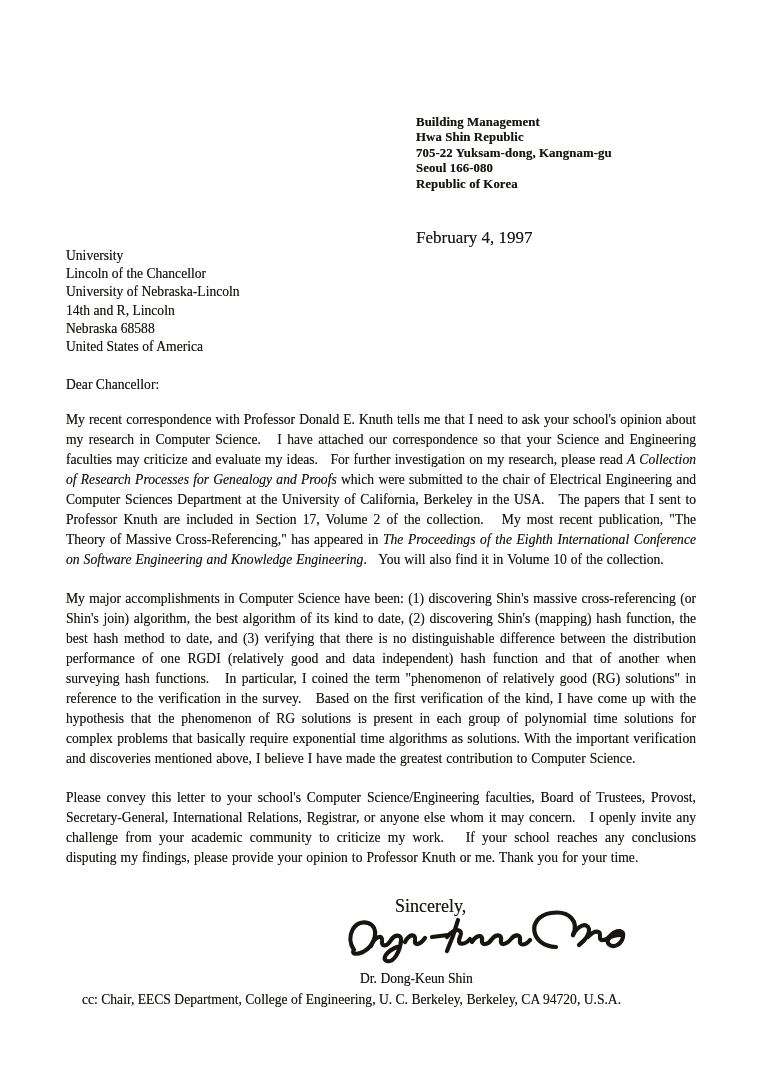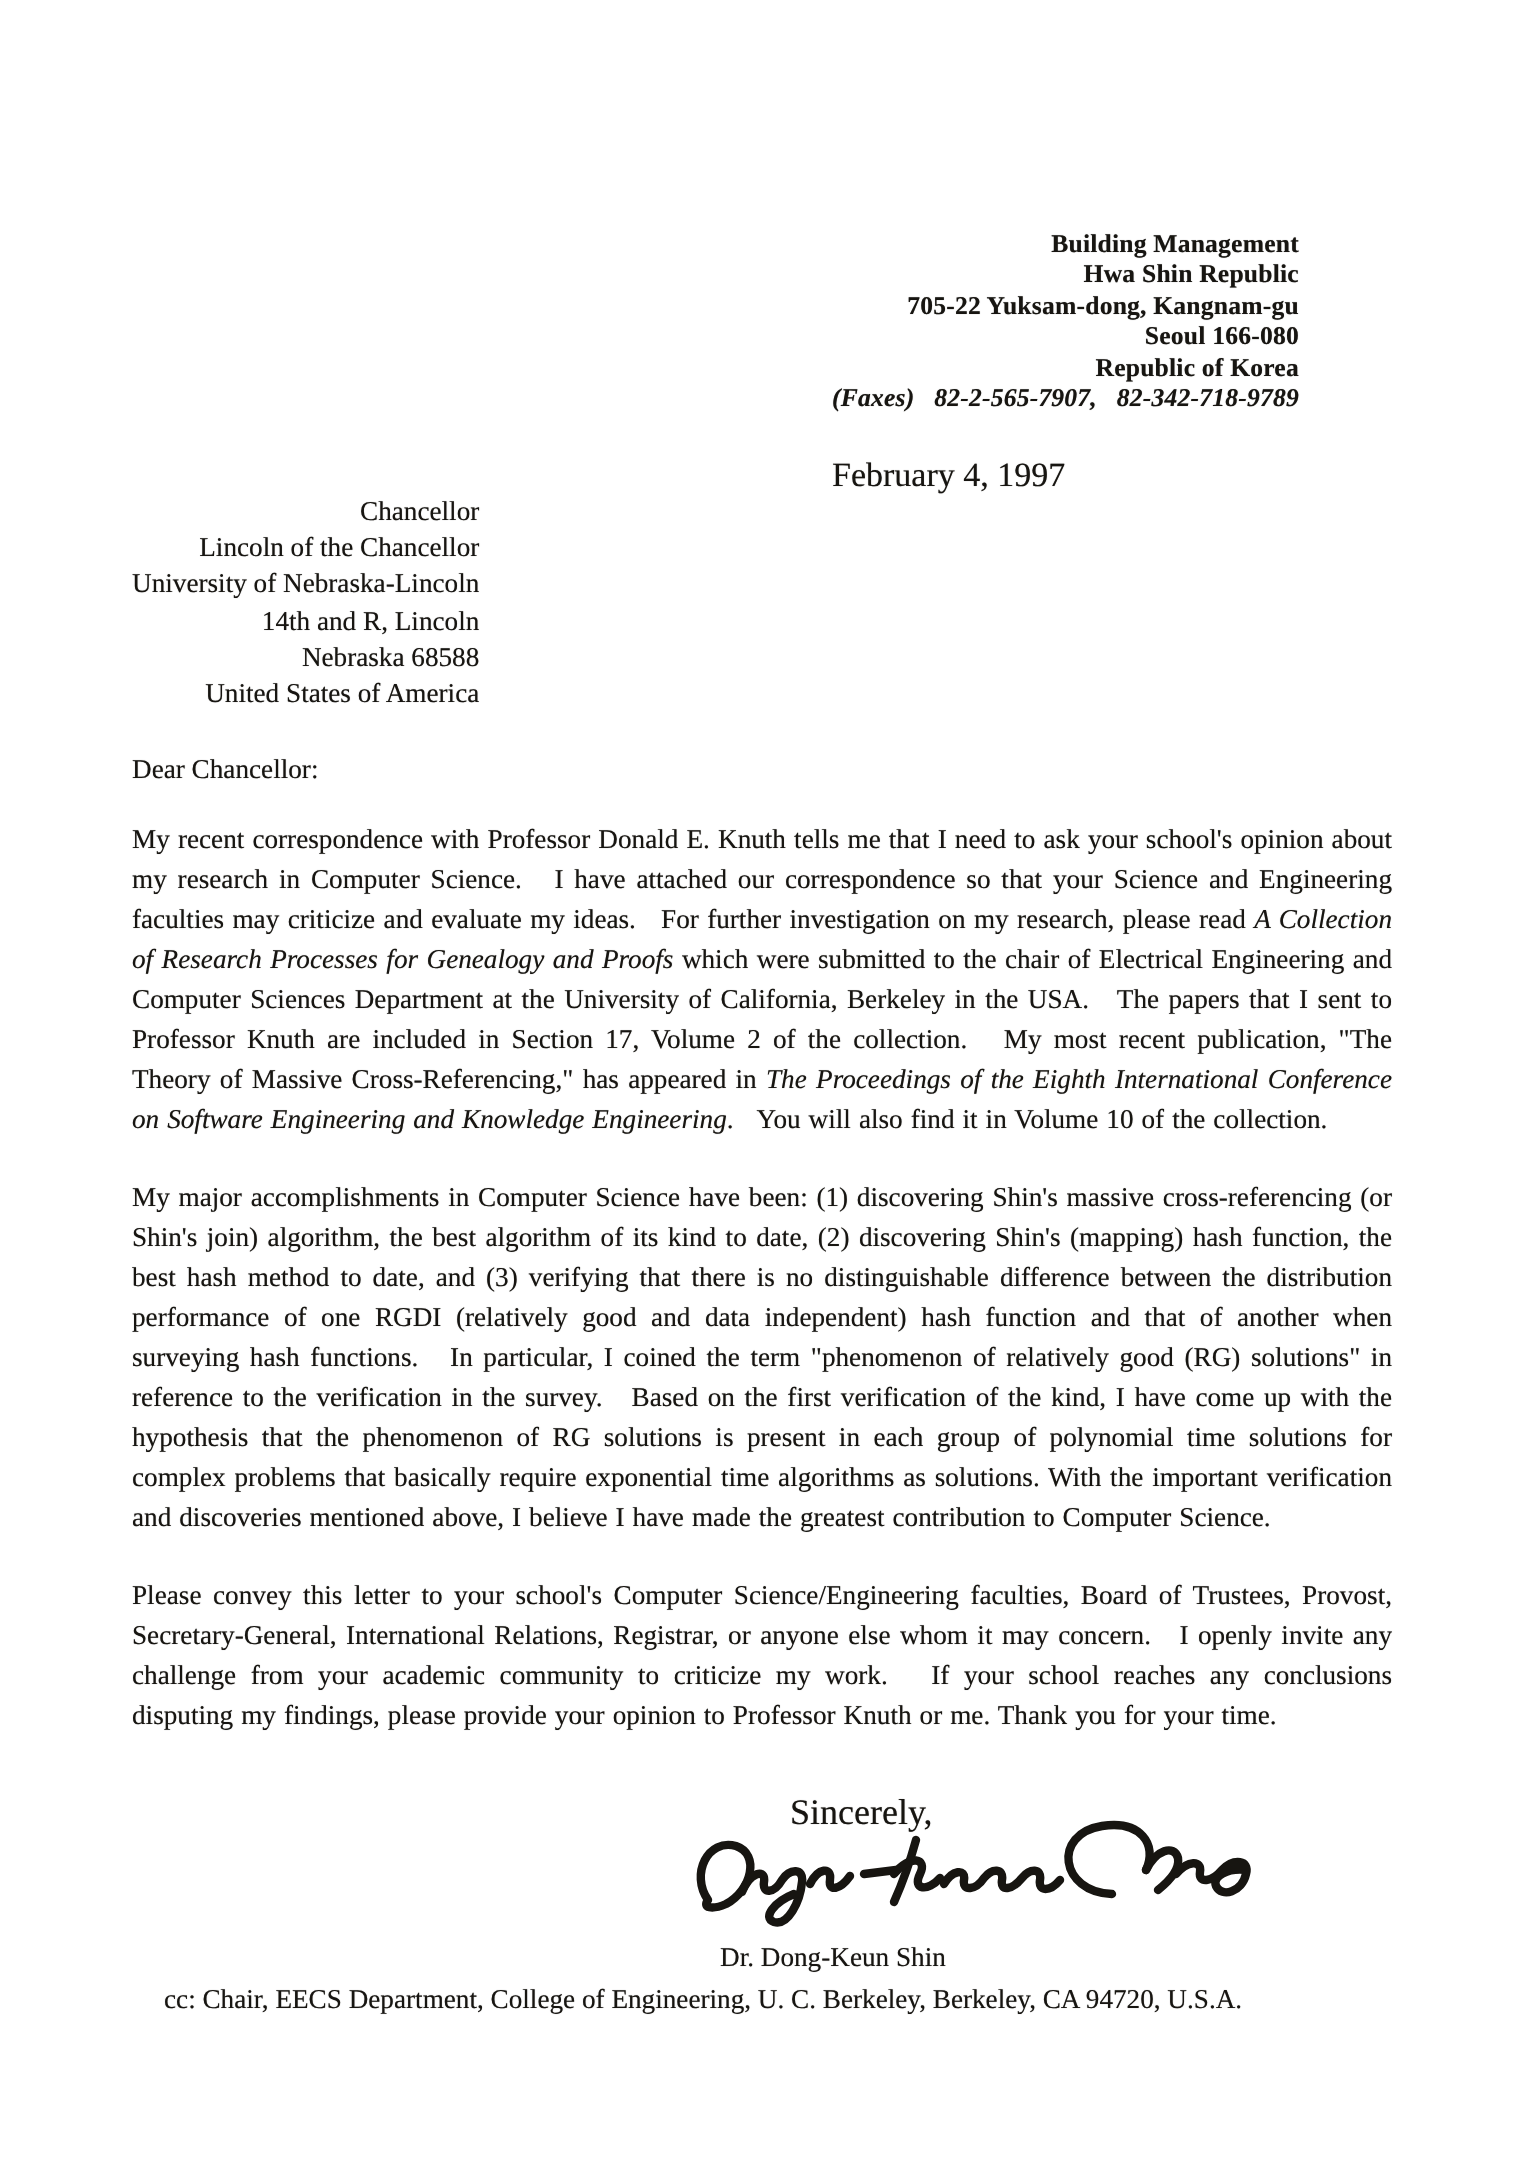--- a/index.html
+++ b/index.html
@@ -6,21 +6,21 @@
   .page{
     position:relative;
     width:760px;height:1089px;
     background:#ffffff;
     margin:0 auto;
     font-family:"Liberation Serif","DejaVu Serif",serif;
     color:#171511;
     overflow:hidden;
     text-shadow:0 0 0.4px rgba(20,18,14,0.55);
   }
-  .abs{position:absolute;text-align:right;}
+  .abs{position:absolute;}
   
   .sender{left:416px;top:115px;font-size:12.8px;line-height:15.4px;font-weight:bold;letter-spacing:0.1px;}
   .sender .fax{font-style:italic;}
   .date{left:416px;top:228px;font-size:17px;font-weight:normal;}
   
   .recipient{left:66px;top:247px;font-size:13.6px;line-height:18.2px;}
   .salutation{left:66px;top:377px;font-size:13.6px;}
   
   .para{left:66px;width:630px;font-size:13.6px;line-height:20px;text-align:justify;word-spacing:0.6px;}
   .p1{top:410px;}
@@ -37,27 +37,26 @@
 <body>
 
 <div class="page">
 
   <div class="abs sender">
     <div>Building Management</div>
     <div>Hwa Shin Republic</div>
     <div>705-22 Yuksam-dong, Kangnam-gu</div>
     <div>Seoul 166-080</div>
     <div>Republic of Korea</div>
-    <div class="fax">(Faxes) &nbsp; 82-2-565-7907, &nbsp; 82-342-718-9789</div>
   </div>
 
   <div class="abs date">February 4, 1997</div>
 
   <div class="abs recipient">
-    <div>Chancellor</div>
+    <div>University</div>
     <div>Lincoln of the Chancellor</div>
     <div>University of Nebraska-Lincoln</div>
     <div>14th and R, Lincoln</div>
     <div>Nebraska 68588</div>
     <div>United States of America</div>
   </div>
 
   <div class="abs salutation">Dear Chancellor:</div>
 
   <div class="abs para p1"><span>My recent correspondence with Professor Donald E. Knuth tells me that I need to ask your school's opinion about my research in Computer Science. &nbsp; I have attached our correspondence so that your Science and Engineering faculties may criticize and evaluate my ideas. &nbsp; For further investigation on my research, please read </span><span class="ital">A Collection of Research Processes for Genealogy and Proofs</span><span> which were submitted to the chair of Electrical Engineering and Computer Sciences Department at the University of California, Berkeley in the USA. &nbsp; The papers that I sent to Professor Knuth are included in Section 17, Volume 2 of the collection. &nbsp; My most recent publication, "The Theory of Massive Cross-Referencing," has appeared in </span><span class="ital">The Proceedings of the Eighth International Conference on Software Engineering and Knowledge Engineering</span><span>. &nbsp; You will also find it in Volume 10 of the collection.</span></div>

